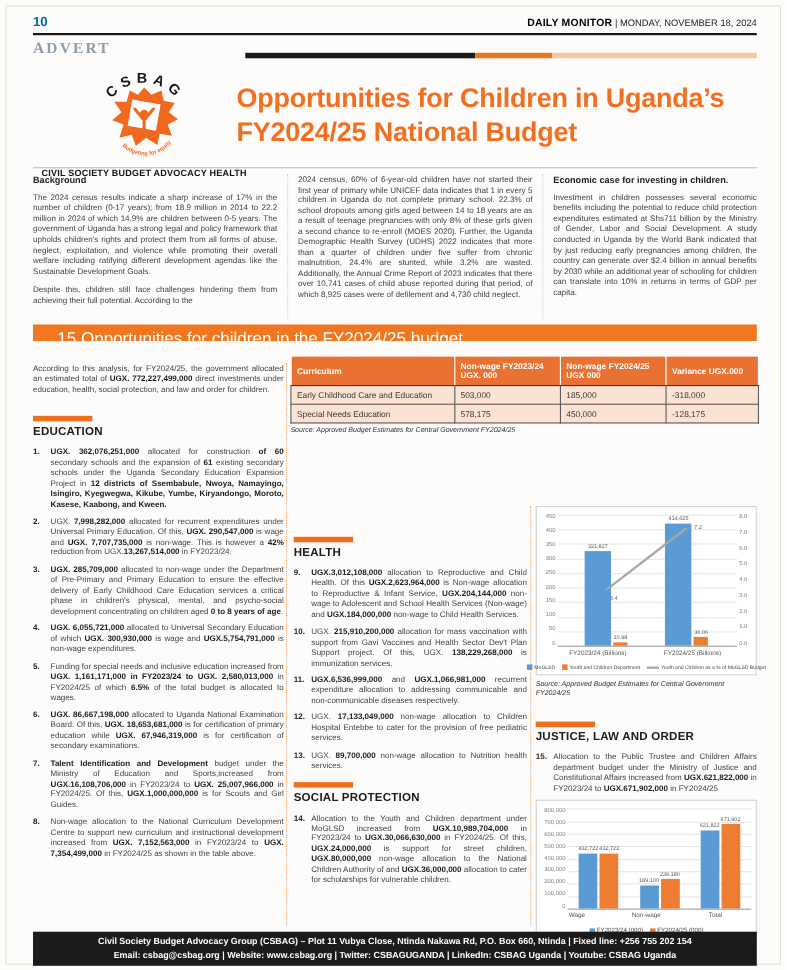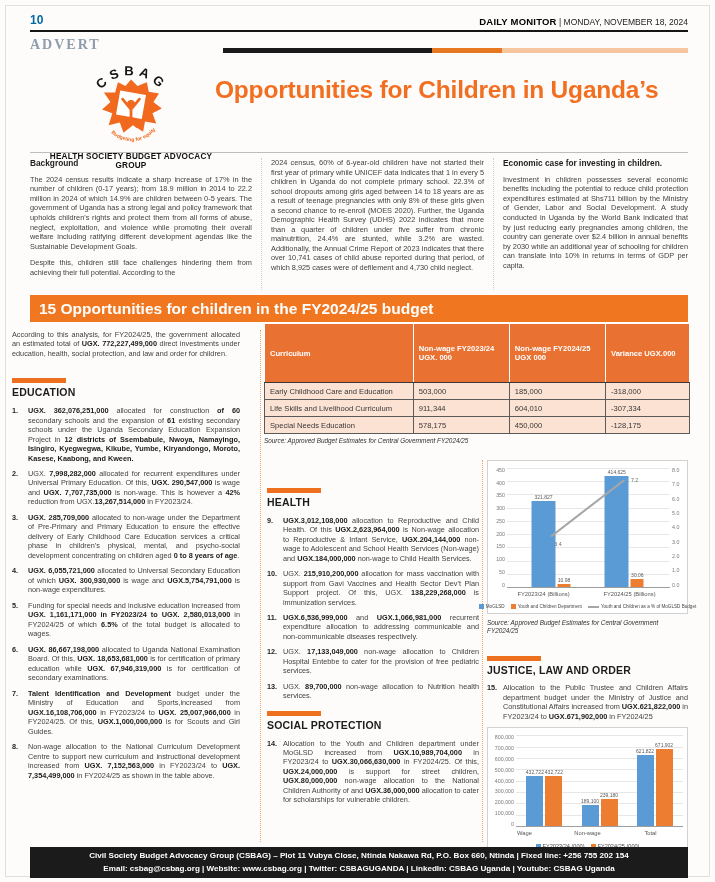--- a/index.html
+++ b/index.html
@@ -36,43 +36,43 @@
   
   .topcols{position:absolute;left:30px;top:158px;width:658px;height:132px;display:flex}
   .tcol{font-size:7.35px;line-height:1.3;text-align:justify}
   .tcol p{margin-bottom:7px}
   .tc1{width:232px;padding-right:9px;border-right:1px dotted #cfcfcf}
   .tc2{width:232px;padding:0 9px;border-right:1px dotted #cfcfcf}
   .tc3{flex:1;padding-left:9px}
   .mini-h{font-weight:bold;font-size:8.3px;color:#1e1e1e;margin-bottom:6px;text-align:left}
 
   
-  .banner{position:absolute;left:30px;top:295px;width:658px;height:27px;background:#F0771F;
-          color:#fff;font-weight:bold;font-size:15.5px;line-height:27px;padding-left:9px}
-
-  
-  .leftcol{position:absolute;left:12px;top:330px;width:228px;font-size:7.3px;line-height:1.3}
+  .banner{position:absolute;left:30px;top:295px;width:658px;height:15px;background:#F0771F;
+          color:#fff;font-weight:normal;font-size:15.5px;line-height:27px;padding-left:22px}
+
+  
+  .leftcol{position:absolute;left:30px;top:330px;width:228px;font-size:7.3px;line-height:1.3}
   .leftcol .intro{text-align:justify;margin-bottom:10px}
   .midcol{position:absolute;left:267px;top:468px;width:212px;font-size:7.3px;line-height:1.3}
   .rightcol{position:absolute;left:487px;top:460px;width:201px;font-size:7.3px;line-height:1.3}
   .vsep1{position:absolute;left:260px;top:330px;height:512px;border-left:1px dotted #efa468}
   .vsep2{position:absolute;left:482px;top:460px;height:382px;border-left:1px dotted #efa468}
 
   .sec{margin-top:20px}
   .sec-bar{width:54px;height:5px;background:var(--orange);margin-bottom:3px}
   .sec-h{font-weight:bold;font-size:10.5px;color:#1c1c1c;margin-bottom:6px;letter-spacing:.2px}
   .num-item{display:flex;gap:4px;margin-bottom:6px}
   .num{font-weight:bold;min-width:12px;color:#1f1f1f}
   .txt{flex:1;text-align:justify}
   b{color:#1c1c1c}
 
   
   .tablewrap{position:absolute;left:264px;top:323px;width:426px}
   table{width:100%;border-collapse:collapse;font-size:7.6px}
-  th{background:var(--orange2);color:#fff;text-align:left;padding:20px 5px;
+  th{background:var(--orange2);color:#fff;text-align:left;padding:4px 5px;
      white-space:pre-line;border:1px solid #fff;border-bottom:1px solid #3a3a3a;font-size:7.6px;line-height:1.2}
   td{padding:3.5px 5px;border:1px solid #5a5a5a;color:#373737}
   tr.odd td{background:var(--peach)}
   .tsrc{font-size:6.4px;font-style:italic;margin-top:3px;color:#2f2f2f}
 
   
   .cbox{border:1px solid #d2d2d2;background:#fff;padding:7px 4px 3px}
   .crow{display:flex}
   .yax{display:flex;flex-direction:column;justify-content:space-between;
        font-size:5.3px;color:#7a7a7a;line-height:1}
@@ -123,25 +123,26 @@
         <textPath href="#arcTop" startOffset="8">CSBAG</textPath>
       </text>
       <path fill="#F0691E" d="M60,26 L67,33 L77,29 L79,39 L90,41 L84,50 L93,57 L83,62 L87,73 L75,71 L73,82 L62,75 L52,83 L48,72 L36,75 L40,62 L29,58 L38,50 L31,40 L43,40 L46,29 L54,33 Z"></path>
       <rect x="46" y="40" width="28" height="26" fill="#ffffff" transform="rotate(10 60 53)"></rect>
       <circle cx="60" cy="52" r="4.2" fill="#F0691E"></circle>
       <path d="M60,55 L60,66 M60,58 L51,47 M60,58 L69,47 M60,66 L54,76 M60,66 L66,76" stroke="#F0691E" stroke-width="3" stroke-linecap="round" fill="none"></path>
       <text font-size="5.5" font-weight="bold" fill="#F0691E" font-family="Liberation Sans, sans-serif">
         <textPath href="#arcBot" startOffset="4">Budgeting for equity</textPath>
       </text>
     </svg>
-    <div class="logo-caption">HEALTH SOCIETY BUDGET ADVOCACY GROUP</div>
+    <div class="logo-caption">CIVIL SOCIETY BUDGET ADVOCACY HEALTH</div>
   </div>
 
   <div class="title">
     <div>Opportunities for Children in Uganda’s</div>
+    <div>FY2024/25 National Budget</div>
   </div>
   <div class="divider"></div>
 
   <div class="topcols">
     <div class="tcol tc1">
       <div class="mini-h">Background</div>
       <p>The 2024 census results indicate a sharp increase of 17% in the number of children (0-17 years); from 18.9 million in 2014 to 22.2 million in 2024 of which 14.9% are children between 0-5 years. The government of Uganda has a strong legal and policy framework that upholds children's rights and protect them from all forms of abuse, neglect, exploitation, and violence while promoting their overall welfare including ratifying different development agendas like the Sustainable Development Goals.</p>
       <p>Despite this, children still face challenges hindering them from achieving their full potential. According to the</p>
     </div>
     <div class="tcol tc2">
@@ -213,26 +214,20 @@
           </tr>
         </thead>
       <tbody id="tbl-body">
           <tr class="odd">
             <td>Early Childhood Care and Education</td>
             <td>503,000</td>
             <td>185,000</td>
             <td>-318,000</td>
           </tr>
           <tr class="odd">
-            <td>Life Skills and Livelihood Curriculum</td>
-            <td>911,344</td>
-            <td>604,010</td>
-            <td>-307,334</td>
-          </tr>
-          <tr class="odd">
             <td>Special Needs Education</td>
             <td>578,175</td>
             <td>450,000</td>
             <td>-128,175</td>
           </tr>
         </tbody>
     </table>
     <div class="tsrc">Source: Approved Budget Estimates for Central Government FY2024/25</div>
   </div>
 

